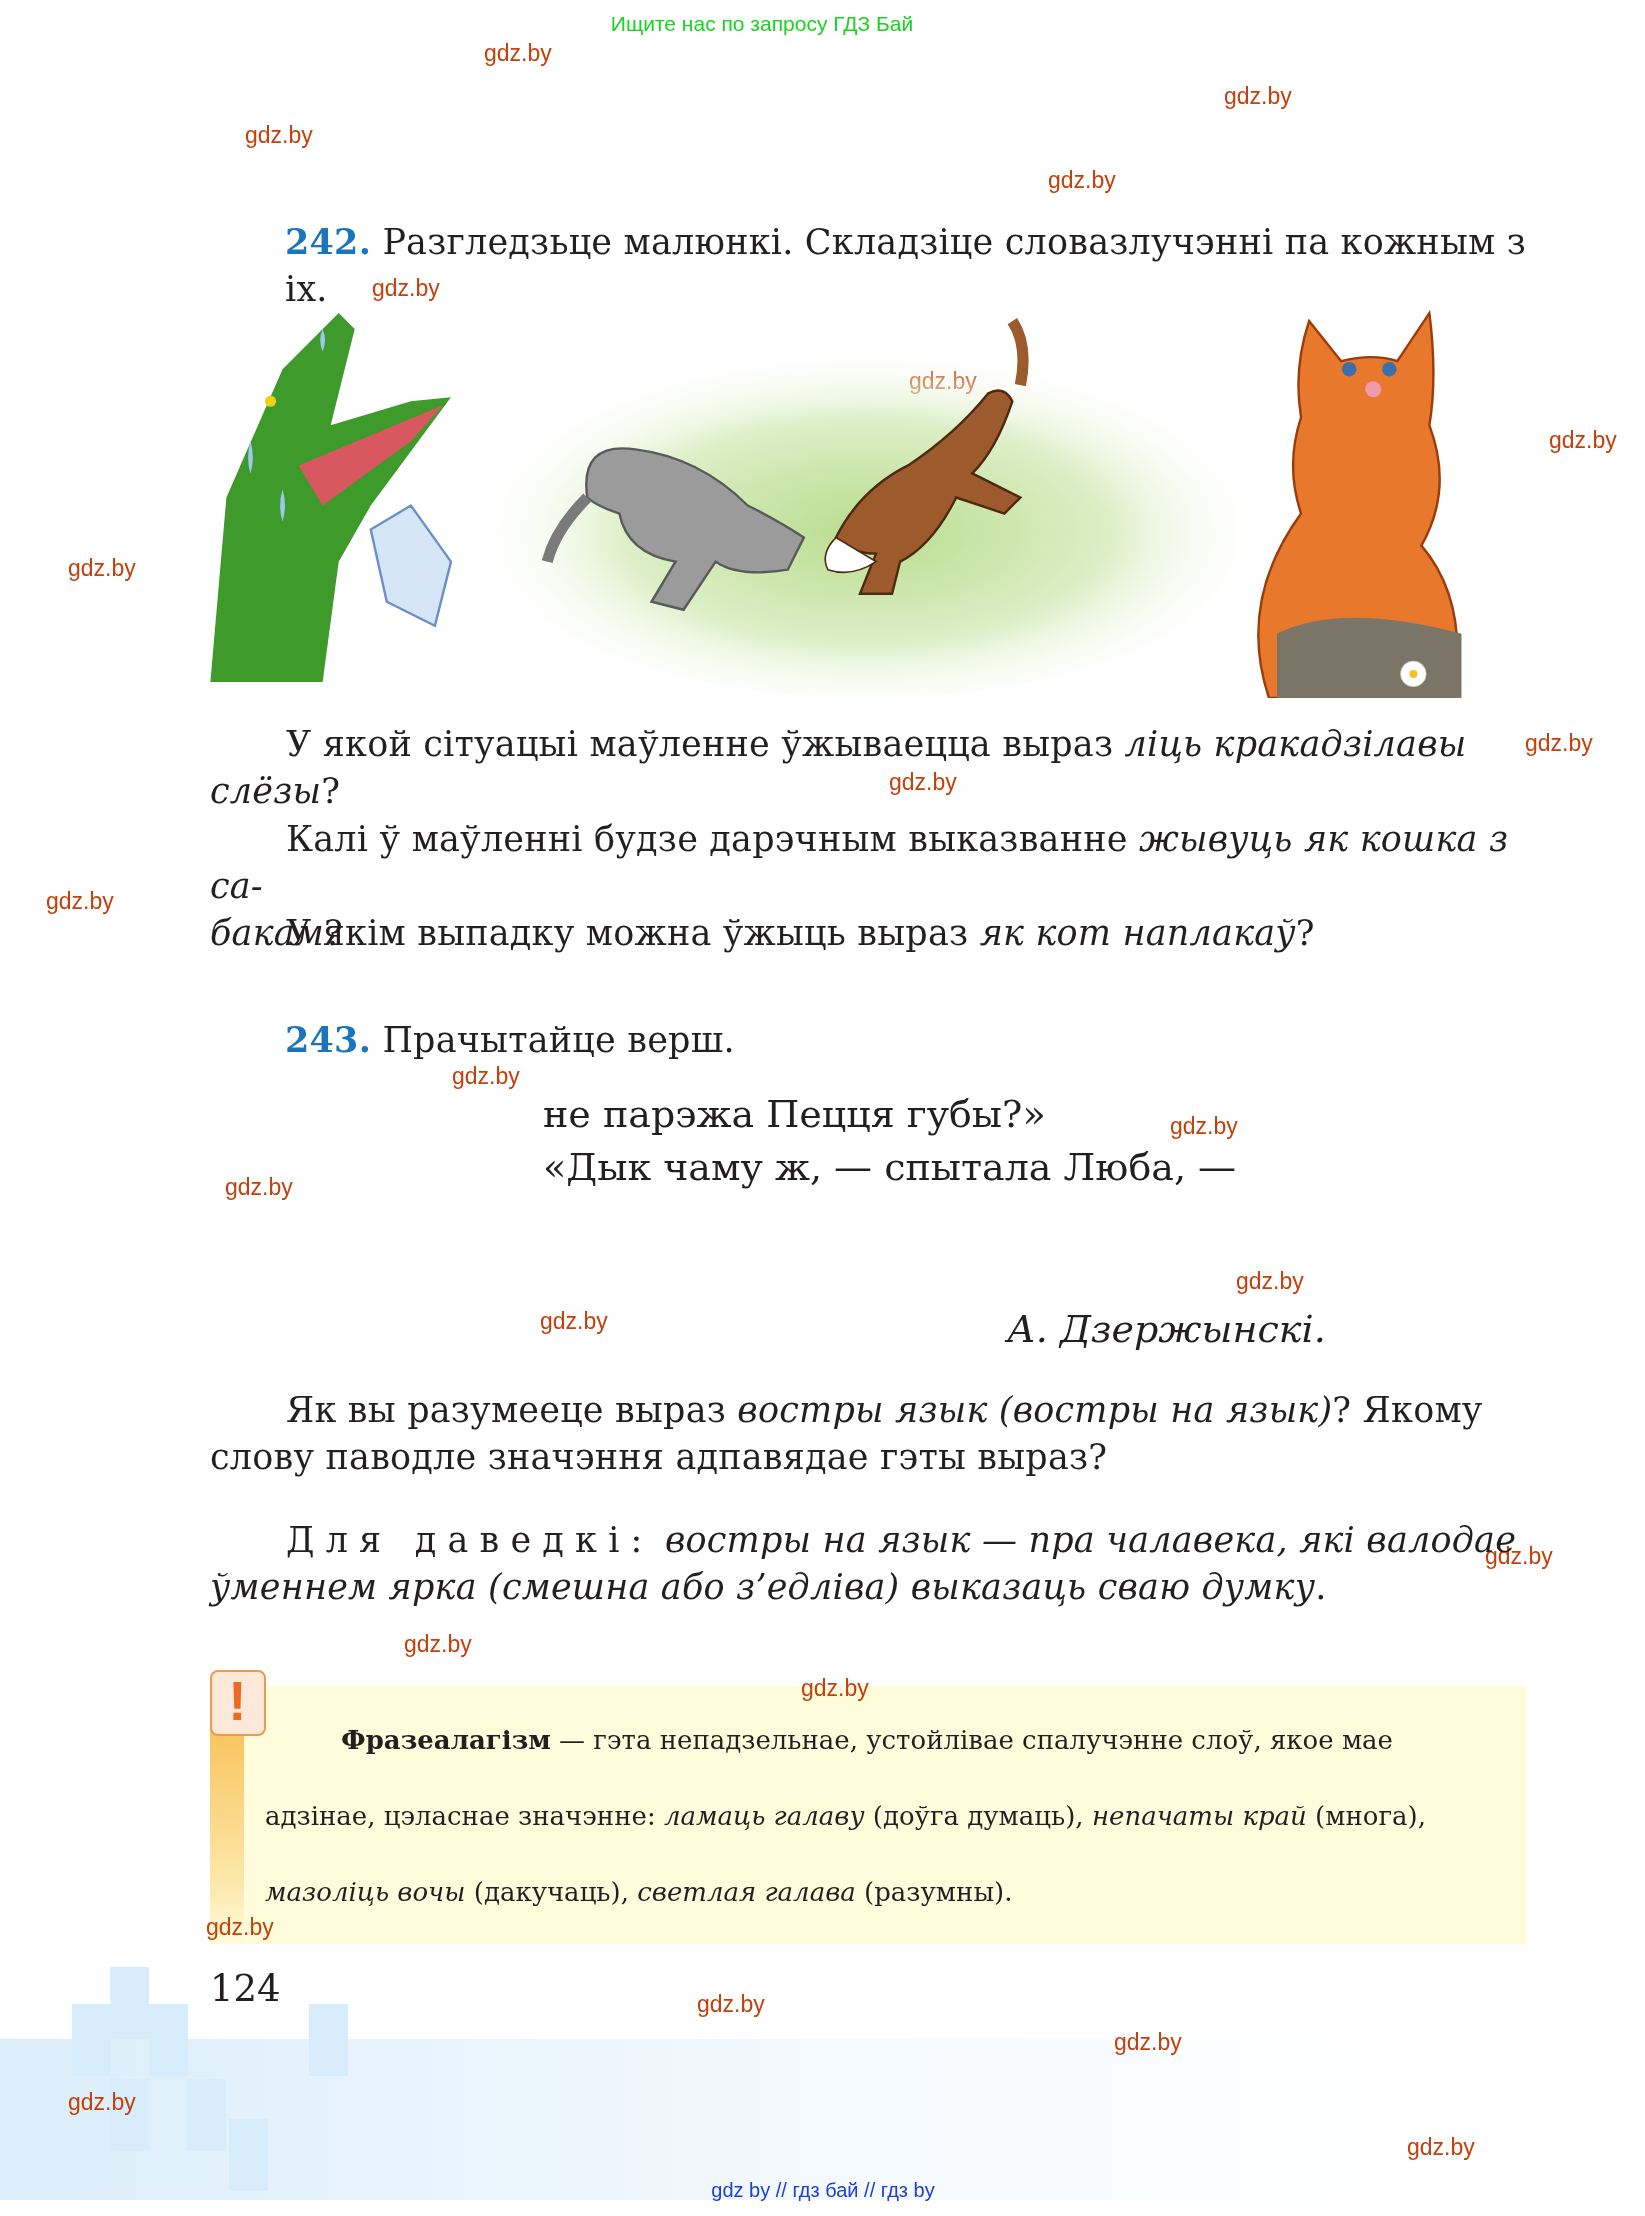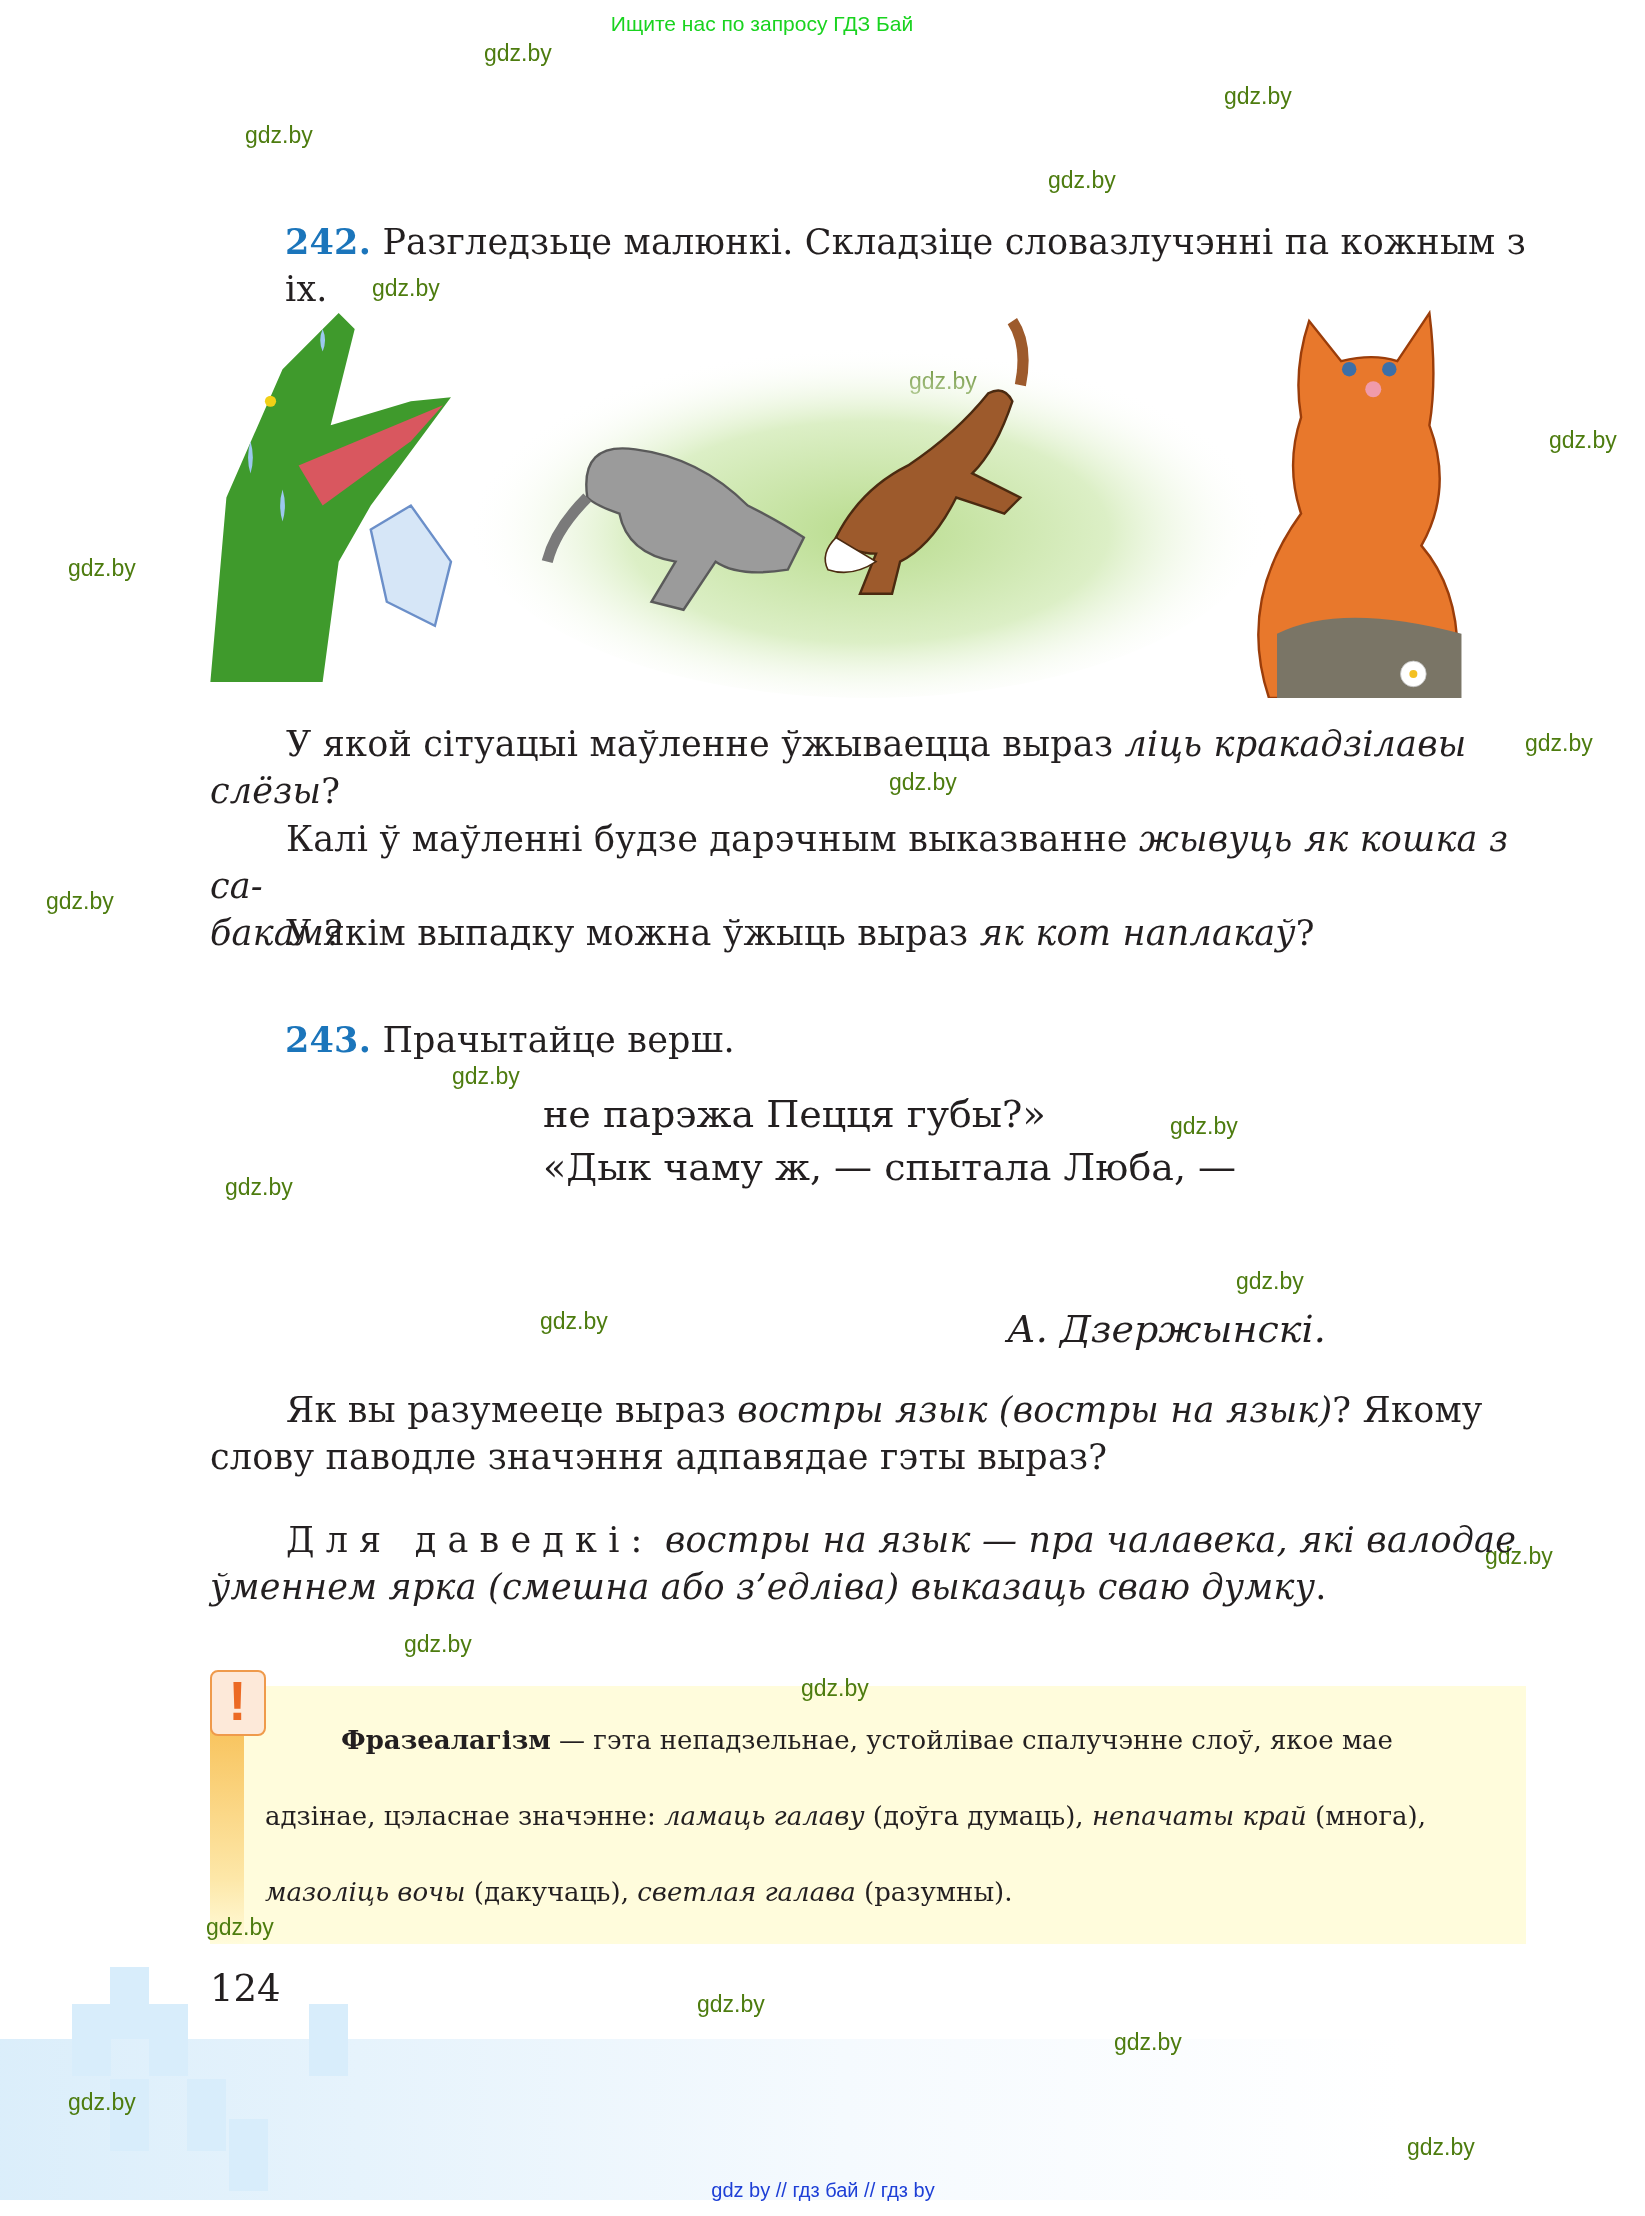--- a/index.html
+++ b/index.html
@@ -1,21 +1,21 @@
 <!DOCTYPE html>
 <html style="font-size:13px"><head>
 <meta charset="utf-8">
 <style>
   html,body{margin:0;padding:0;}
   body{width:1646px;height:2216px;position:relative;background:#ffffff;overflow:hidden;
        font-family:"DejaVu Serif","Liberation Serif",serif;color:#231f20;}
   .abs{position:absolute;}
   .top-banner{left:0;top:12px;width:1524px;text-align:center;font-family:"Liberation Sans",sans-serif;
        font-size:21px;color:#19d31f;}
-  .wm{position:absolute;font-family:"Liberation Sans",sans-serif;font-size:23px;color:#4d7c0f;white-space:nowrap;}
+  .wm{position:absolute;font-family:"Liberation Sans",sans-serif;font-size:23px;color:#c2410c;white-space:nowrap;}
   .para{position:absolute;font-size:35px;line-height:47px;letter-spacing:0.2px;}
   .num{color:#1b75bb;font-weight:bold;}
   .it{font-style:italic;}
   .spaced{letter-spacing:11.2px;text-align:right;}
   .ind{display:inline-block;width:76px;}
   .illus{position:absolute;left:210px;top:297px;width:1316px;height:401px;}
   .poem{position:absolute;left:543px;top:1088px;font-size:38px;line-height:53px;}
   .author{position:absolute;left:967px;top:1307px;font-size:38px;font-style:italic;margin-left:40px;}
   .rule-box{position:absolute;left:210px;top:1686px;width:1316px;height:258px;background:#fffcdc;}
   .rule-bar{position:absolute;left:210px;top:1726px;width:34px;height:218px;

